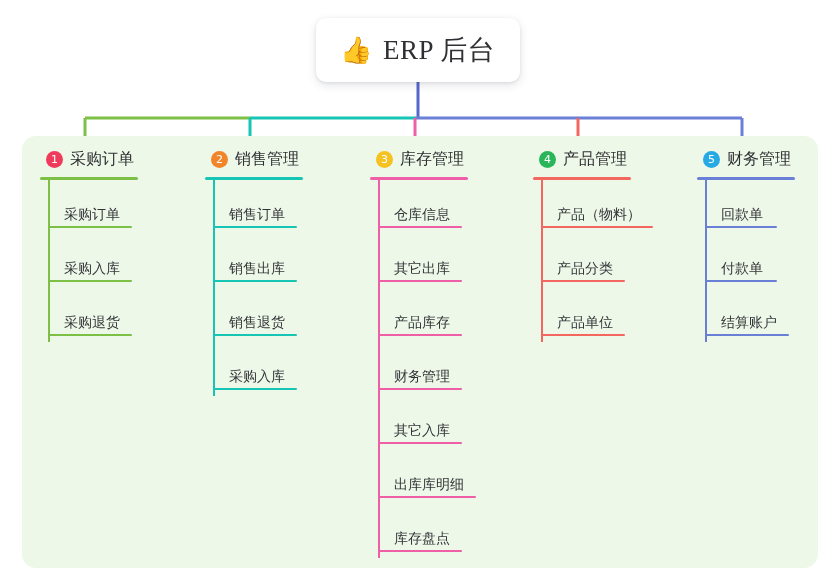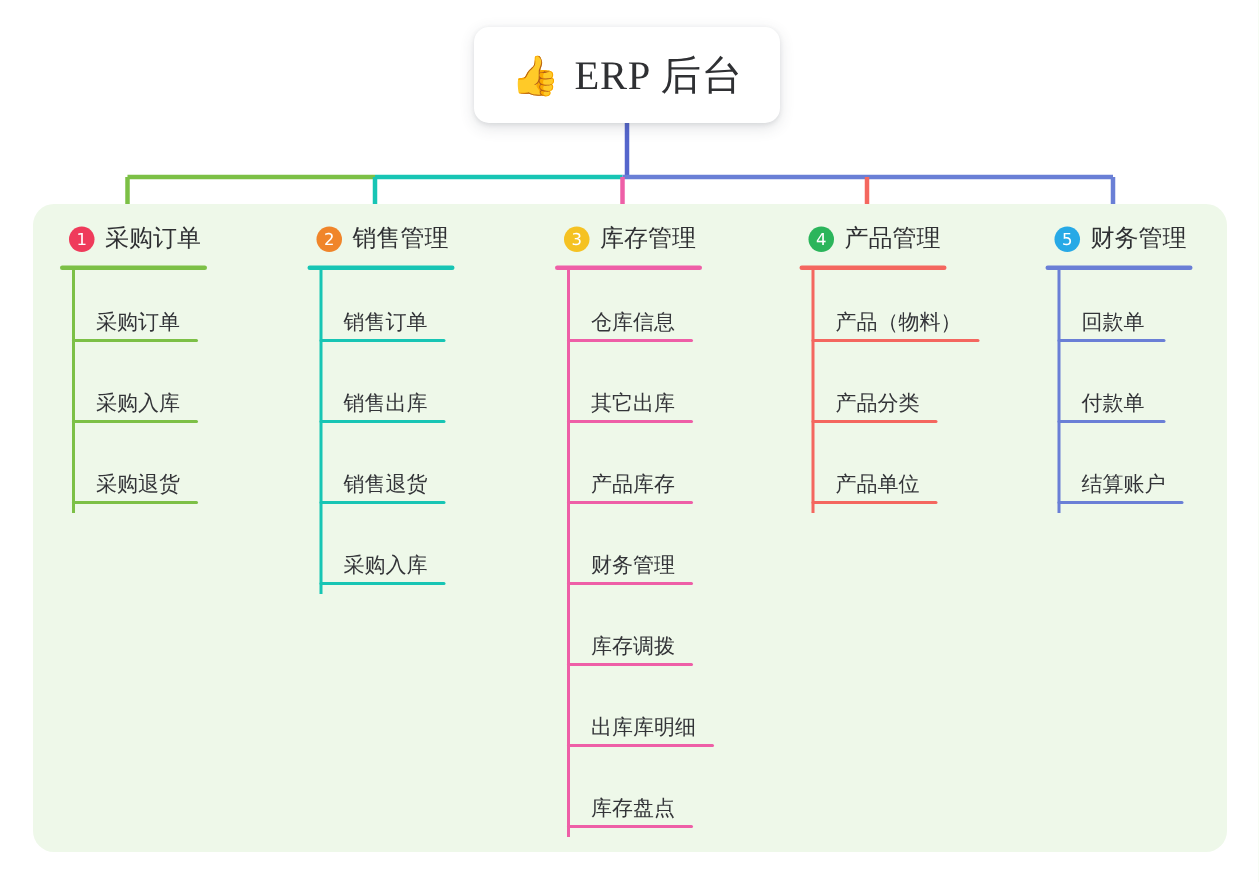--- a/index.html
+++ b/index.html
@@ -145,21 +145,21 @@
           </div>
           <div class="leaf">
             <span class="leaf-text">产品库存</span>
             <div class="leaf-rule" style="background: rgb(238, 95, 167); width: 84px;"></div>
           </div>
           <div class="leaf">
             <span class="leaf-text">财务管理</span>
             <div class="leaf-rule" style="background: rgb(238, 95, 167); width: 84px;"></div>
           </div>
           <div class="leaf">
-            <span class="leaf-text">库存调拨</span>
+            <span class="leaf-text">其它入库</span>
             <div class="leaf-rule" style="background: rgb(238, 95, 167); width: 84px;"></div>
           </div>
           <div class="leaf">
             <span class="leaf-text">出库库明细</span>
             <div class="leaf-rule" style="background: rgb(238, 95, 167); width: 98px;"></div>
           </div>
           <div class="leaf">
             <span class="leaf-text">库存盘点</span>
             <div class="leaf-rule" style="background: rgb(238, 95, 167); width: 84px;"></div>
           </div>

